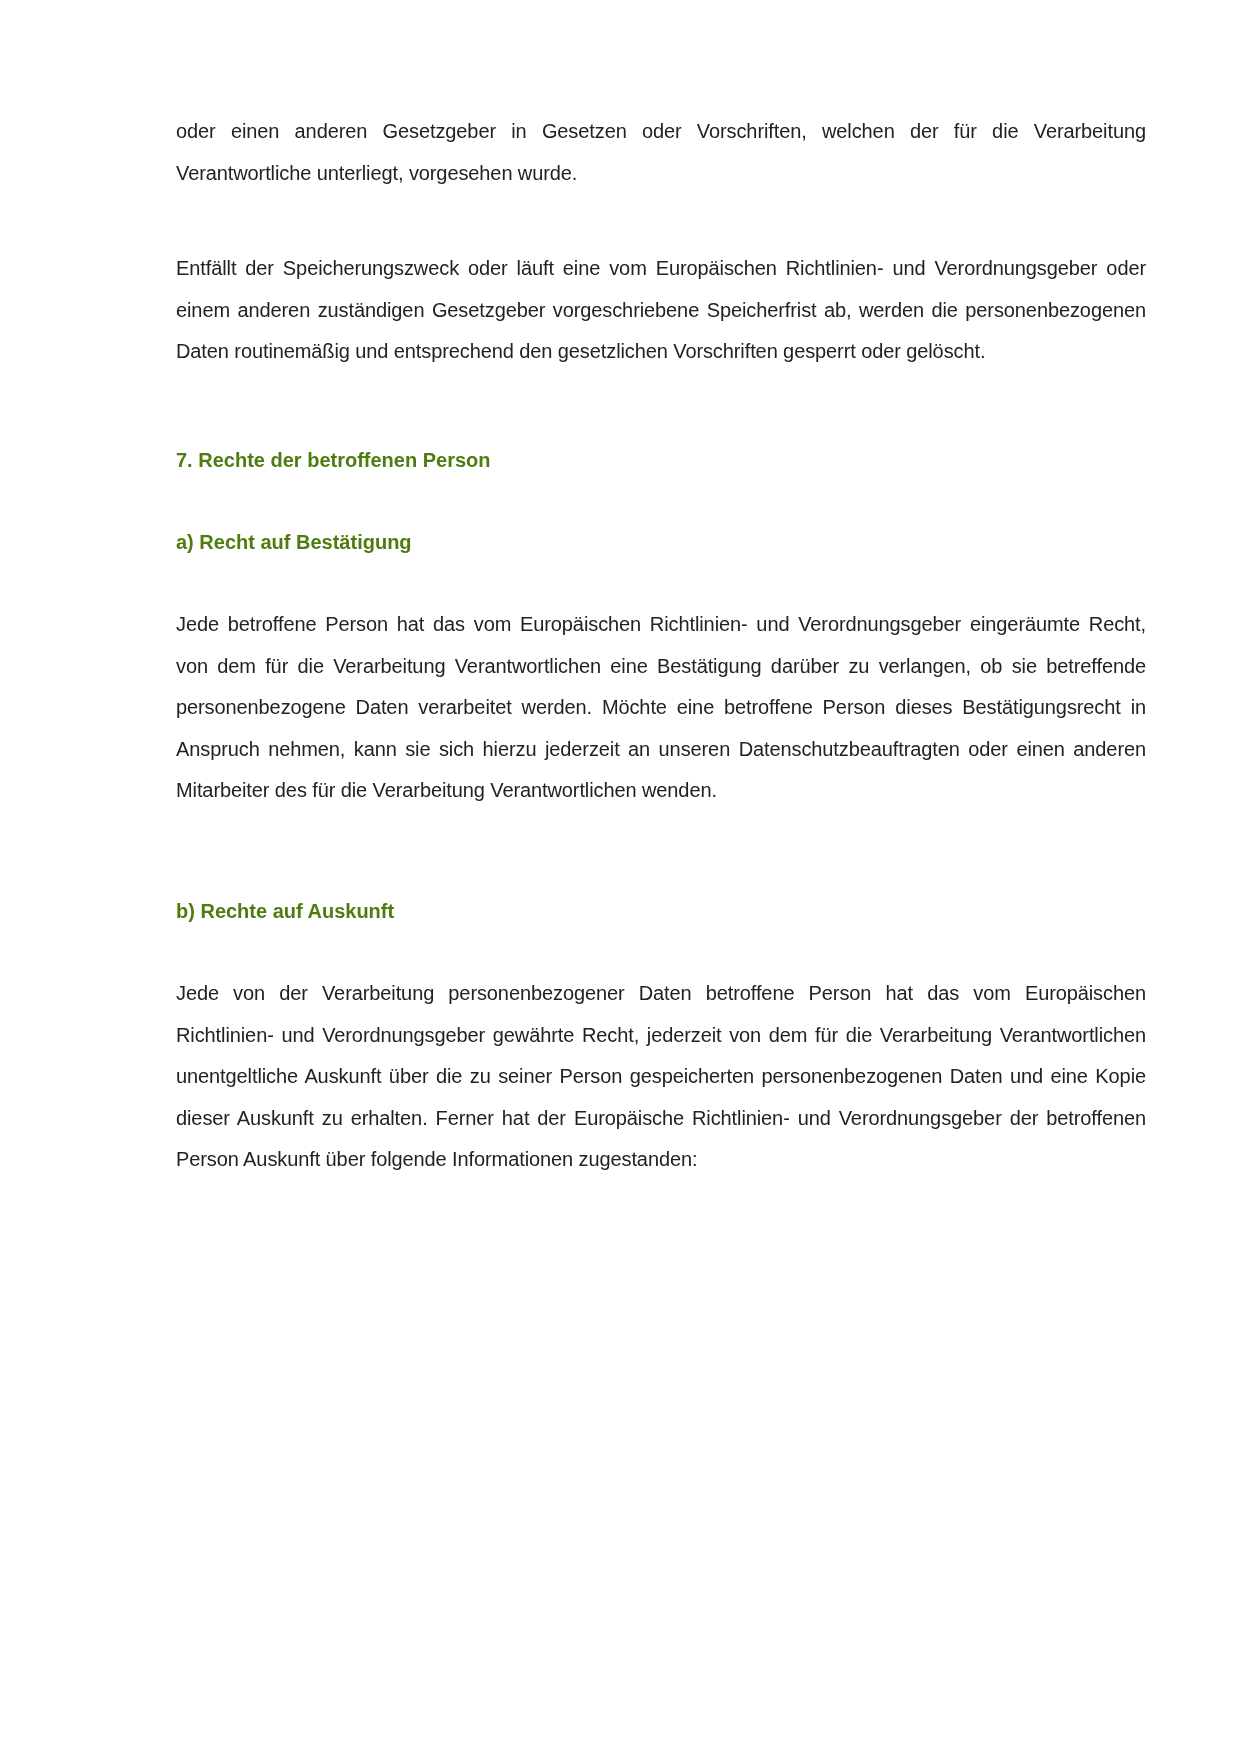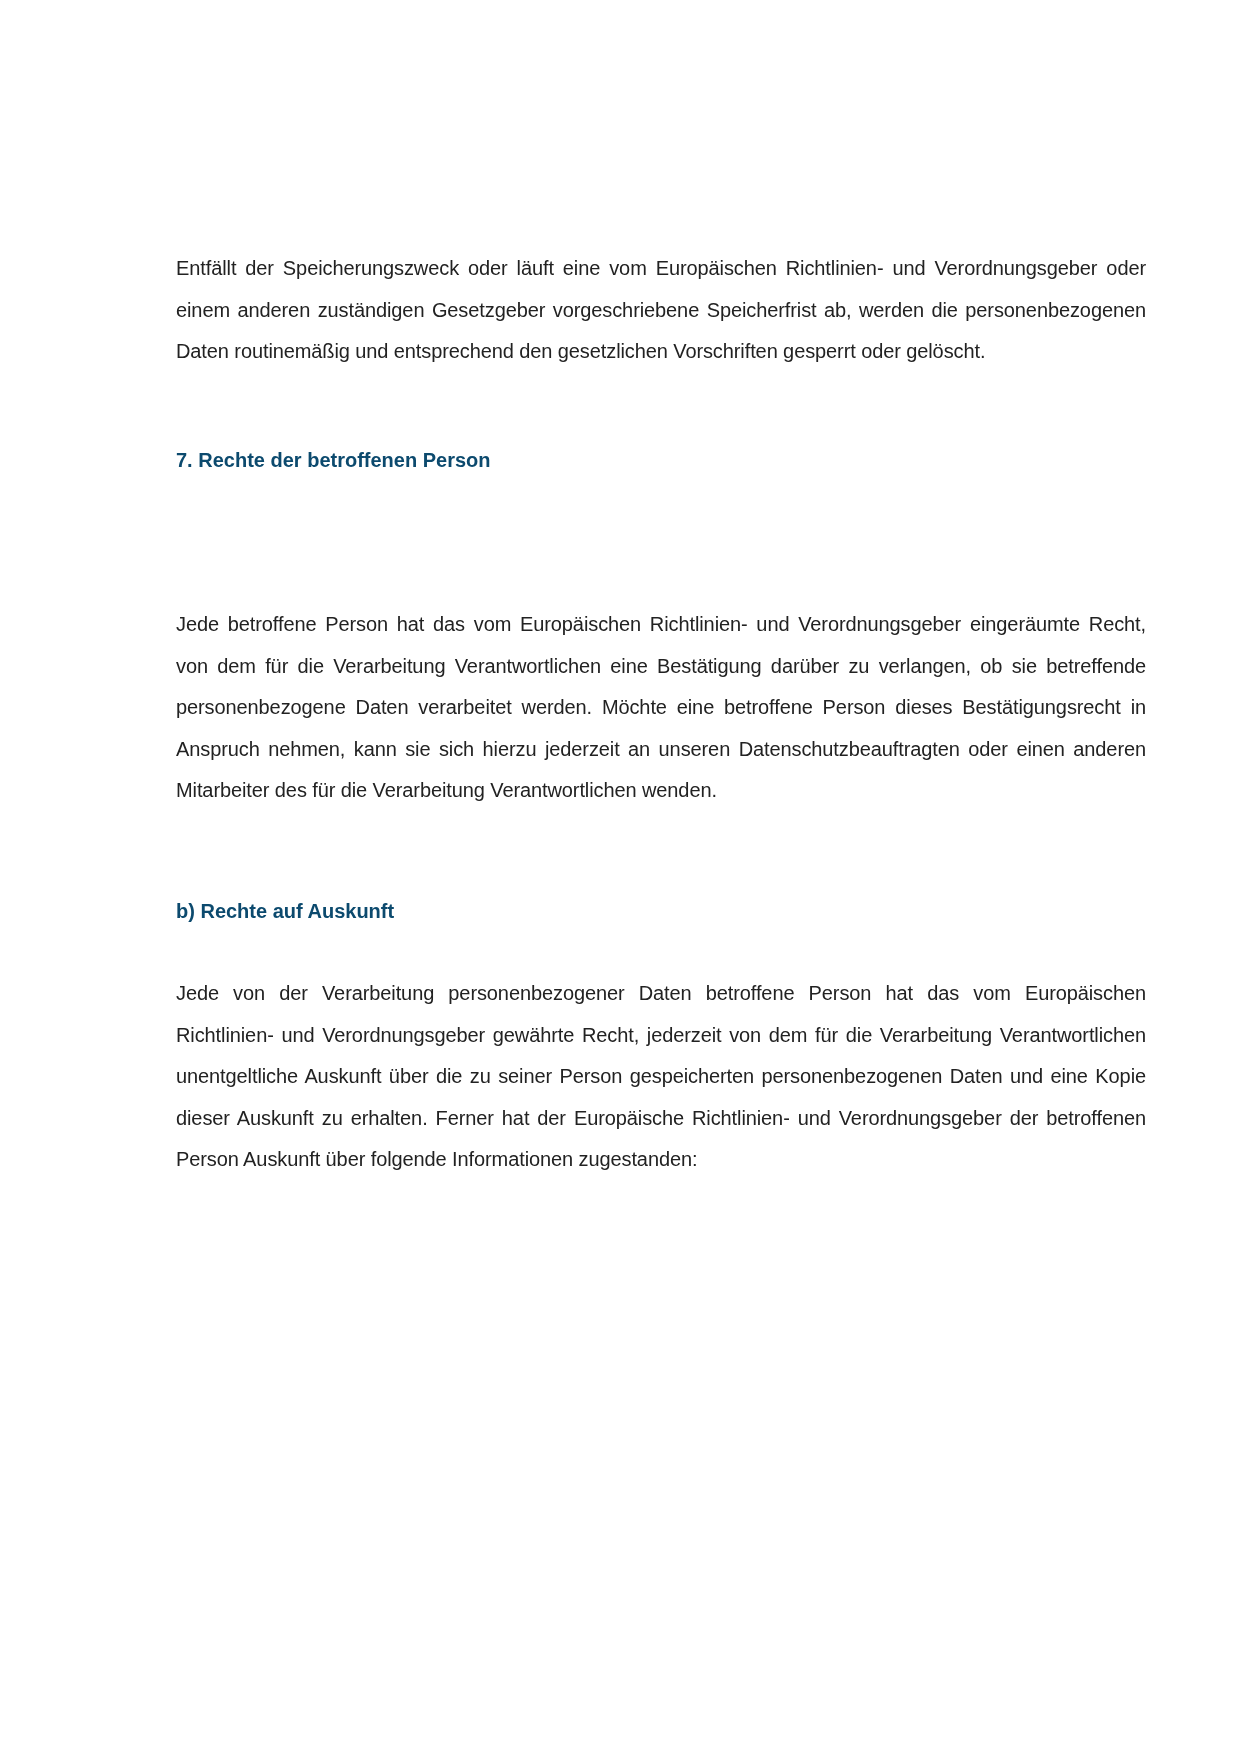--- a/index.html
+++ b/index.html
@@ -35,33 +35,35 @@
   .block.indent {
     left: 234px;
     width: 912px;
   }
   .heading {
     position: absolute;
     left: 176px;
     font-size: 20px;
     line-height: 41.5px;
     font-weight: bold;
-    color: #0c4a6e;
+    color: #4d7c0f;
   }
 </style>
 </head>
 <body>
 
 <div class="page">
 
+  <div class="block" style="top:111px;">oder einen anderen Gesetzgeber in Gesetzen oder Vorschriften, welchen der für die Verarbeitung Verantwortliche unterliegt, vorgesehen wurde.</div>
 
   <div class="block" style="top:248px;">Entfällt der Speicherungszweck oder läuft eine vom Europäischen Richtlinien- und Verordnungsgeber oder einem anderen zuständigen Gesetzgeber vorgeschriebene Speicherfrist ab, werden die personenbezogenen Daten routinemäßig und entsprechend den gesetzlichen Vorschriften gesperrt oder gelöscht.</div>
 
   <div class="heading" style="top:440px;">7. Rechte der betroffenen Person</div>
 
+  <div class="heading" style="top:522px;">a) Recht auf Bestätigung</div>
 
   <div class="block" style="top:604px;">Jede betroffene Person hat das vom Europäischen Richtlinien- und Verordnungsgeber eingeräumte Recht, von dem für die Verarbeitung Verantwortlichen eine Bestätigung darüber zu verlangen, ob sie betreffende personenbezogene Daten verarbeitet werden. Möchte eine betroffene Person dieses Bestätigungsrecht in Anspruch nehmen, kann sie sich hierzu jederzeit an unseren Datenschutzbeauftragten oder einen anderen Mitarbeiter des für die Verarbeitung Verantwortlichen wenden.</div>
 
   <div class="heading" style="top:891px;">b) Rechte auf Auskunft</div>
 
   <div class="block" style="top:973px;">Jede von der Verarbeitung personenbezogener Daten betroffene Person hat das vom Europäischen Richtlinien- und Verordnungsgeber gewährte Recht, jederzeit von dem für die Verarbeitung Verantwortlichen unentgeltliche Auskunft über die zu seiner Person gespeicherten personenbezogenen Daten und eine Kopie dieser Auskunft zu erhalten. Ferner hat der Europäische Richtlinien- und Verordnungsgeber der betroffenen Person Auskunft über folgende Informationen zugestanden:</div>
 
 
 
 

